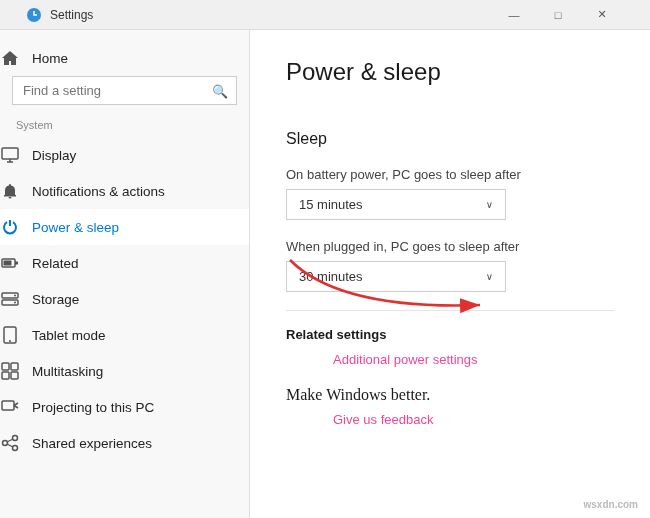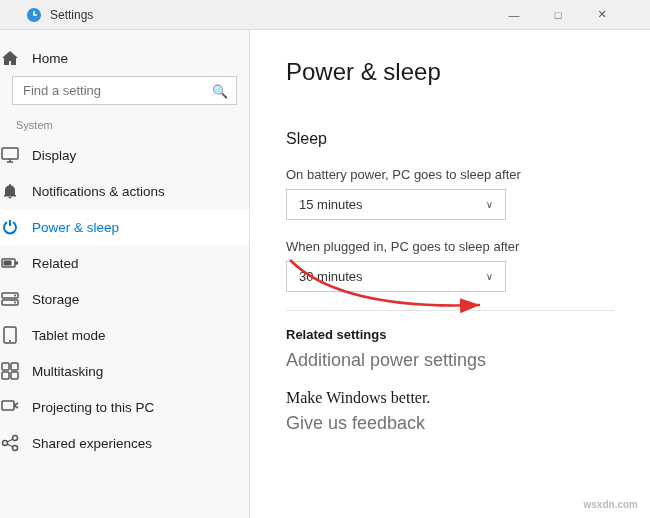--- a/index.html
+++ b/index.html
@@ -180,24 +180,25 @@
     }
 
     .related-settings-title {
       font-size: 13px;
       font-weight: 600;
       color: #1a1a1a;
       margin-bottom: 8px;
     }
 
     .link {
-      font-size: 18px;
-      color: #737373;
+      font-size: 13px;
+      color: #ec4899;
       cursor: pointer;
       text-decoration: none;
+      margin-left: 47px;
     }
 
     .make-better-title {
       font-size: 16px;
       font-weight: 400;
       color: #1a1a1a;
       margin-top: 18px;
       margin-bottom: 6px;
       font-family: Liberation Serif, serif;
     }

